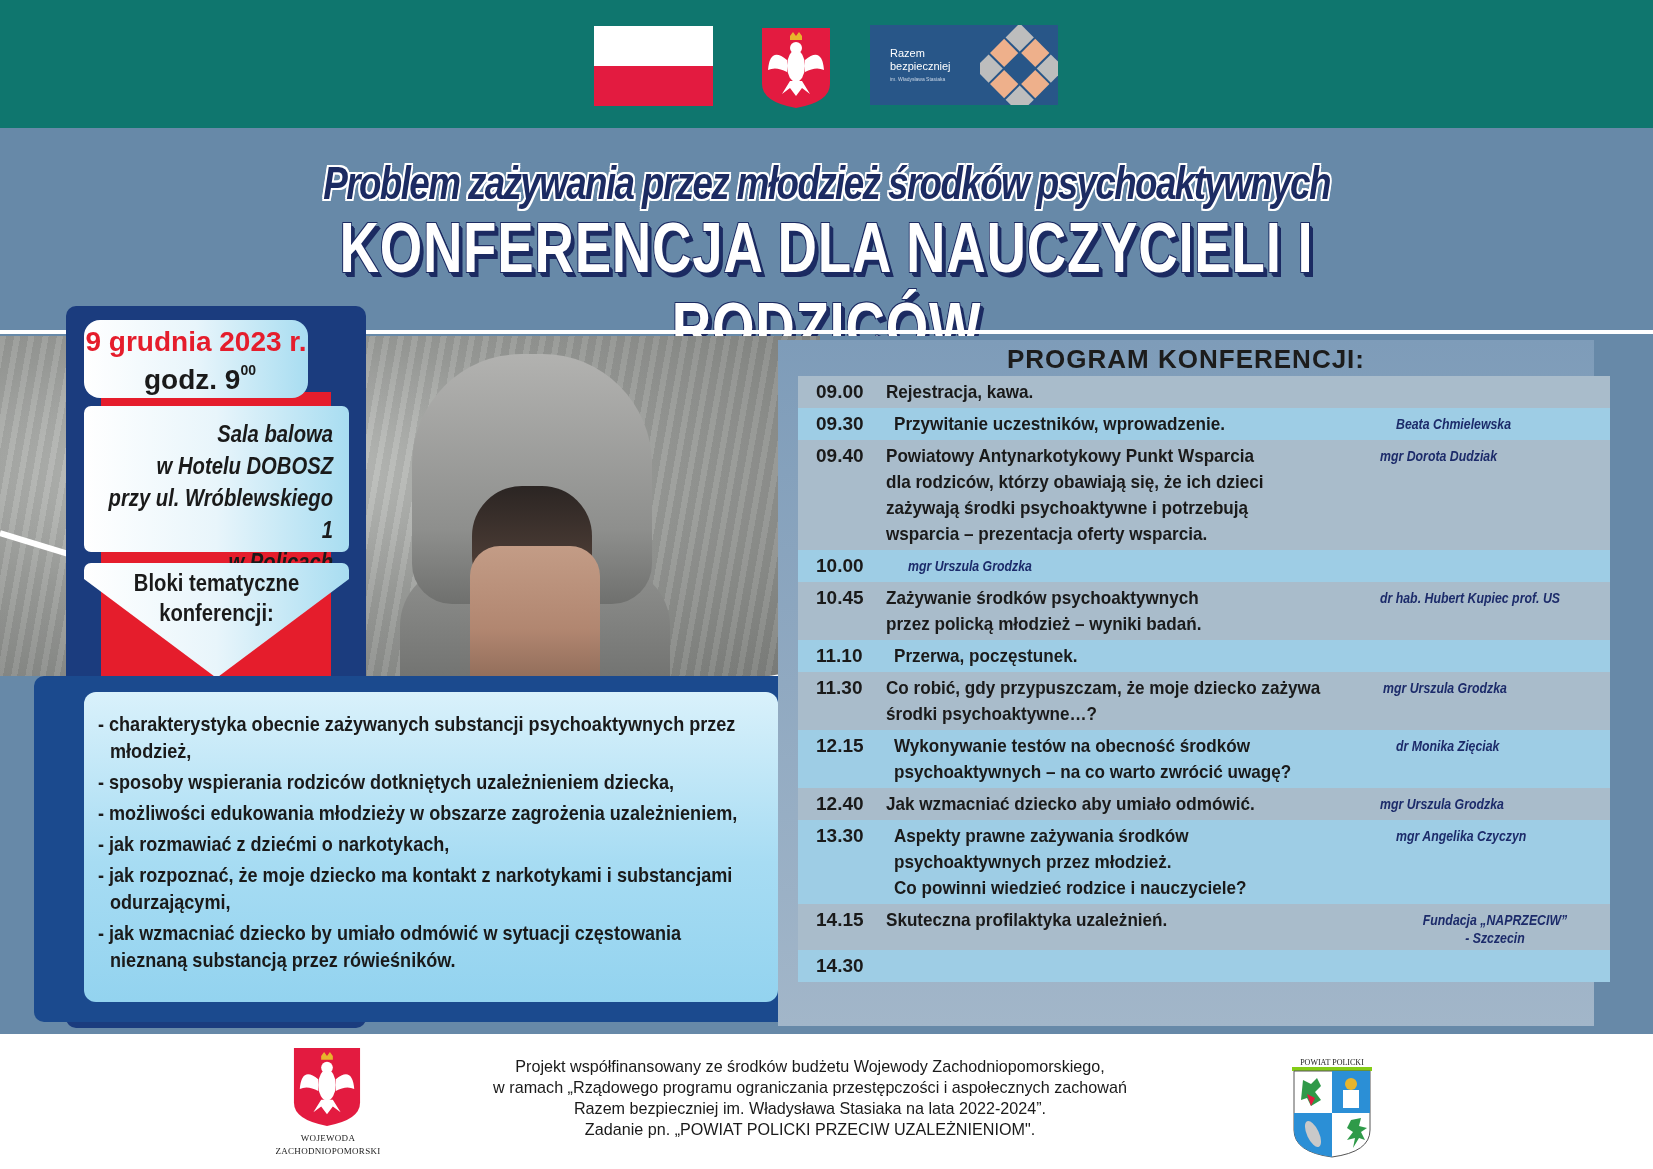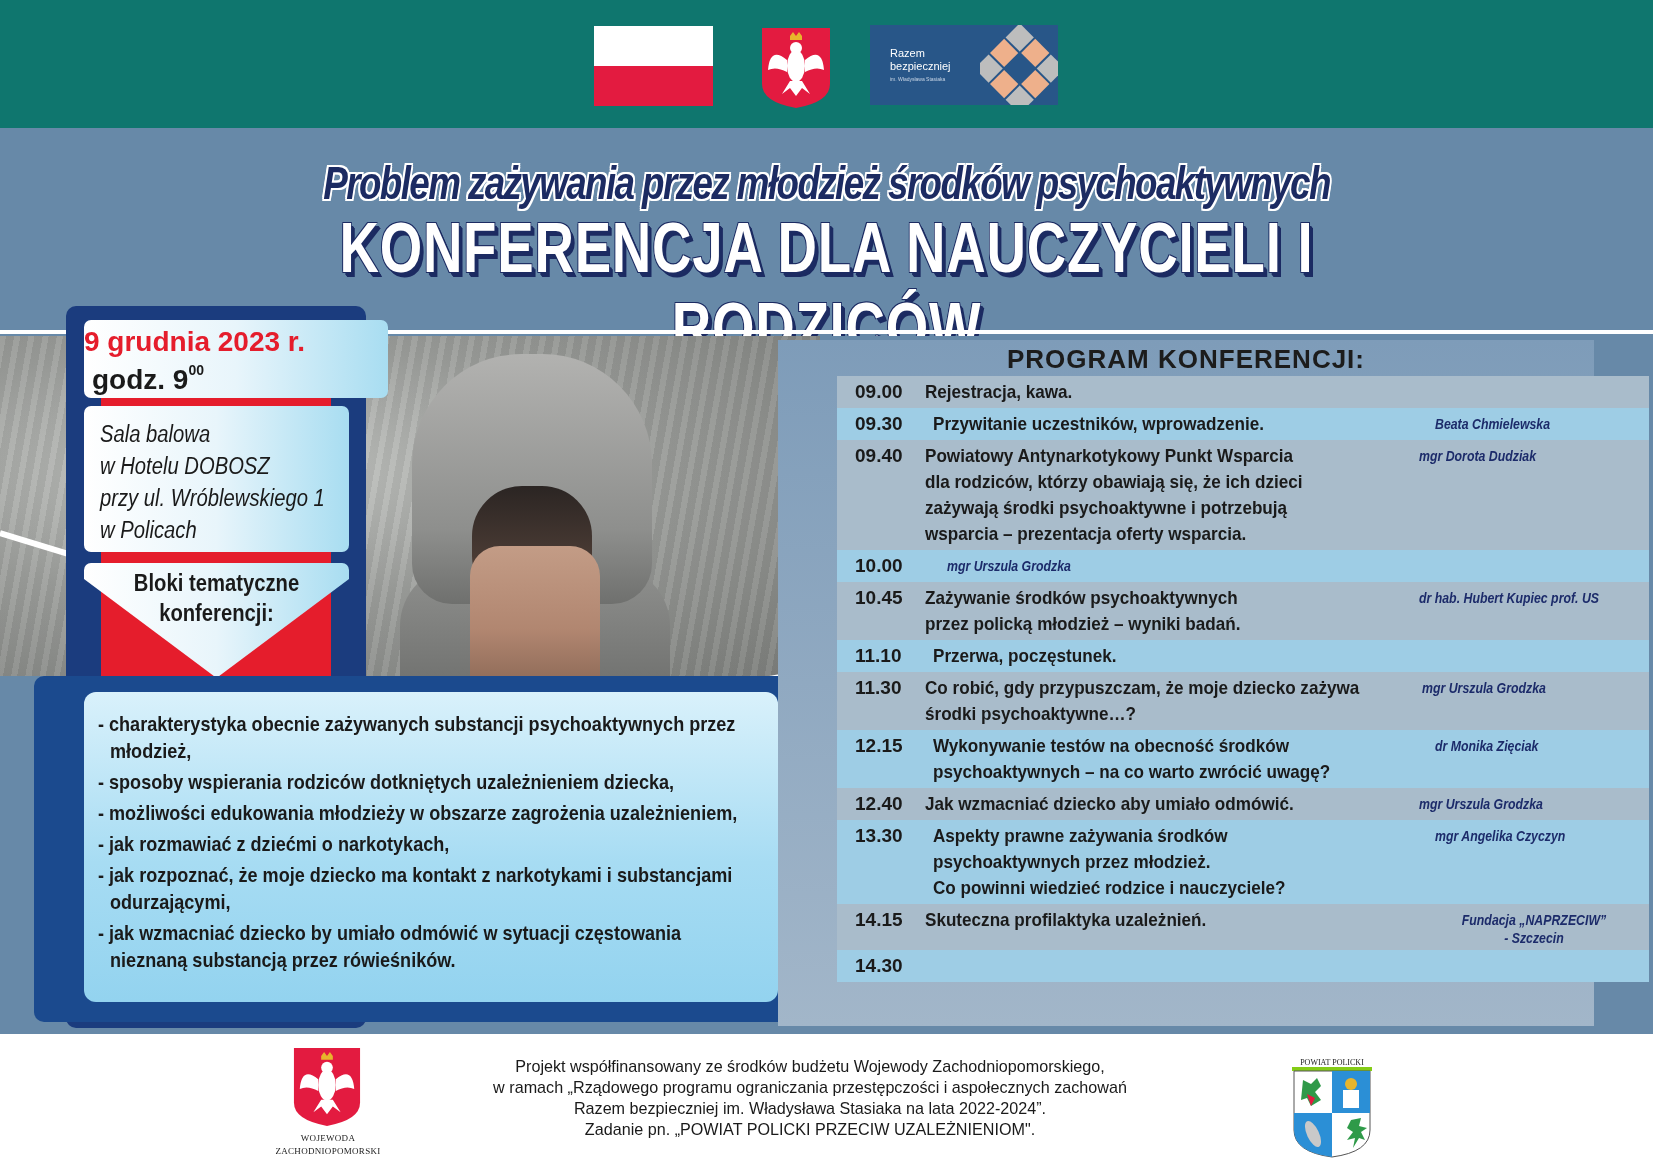--- a/index.html
+++ b/index.html
@@ -44,48 +44,48 @@
   .photo .arms { position: absolute; left: 470px; top: 210px; width: 130px; height: 140px;
     background: linear-gradient(180deg, #c39c86 0%, #b18670 60%, #8d6a57 100%); border-radius: 30px 30px 10px 10px; }
   .photo .body { position: absolute; left: 400px; top: 230px; width: 270px; height: 130px; border-radius: 60px 60px 0 0;
     background: linear-gradient(180deg, #8f908e 0%, #6e6f6d 100%); }
   .diag { position: absolute; left: 0; top: 530px; width: 240px; height: 6px; background: #ffffff; transform: rotate(17deg); transform-origin: left; }
   .diag2 { position: absolute; left: 720px; top: 675px; width: 110px; height: 5px; background: #ffffff; transform: rotate(-10deg); }
 
   
   .left-col { position: absolute; left: 66px; top: 306px; width: 300px; height: 722px; background: #1b3c7e; border-radius: 10px; }
   .red-strip { position: absolute; left: 101px; top: 392px; width: 230px; height: 300px; background: #e51d2c; }
-  .date-box { position: absolute; left: 84px; top: 320px; width: 304px; height: 78px; border-radius: 7px;
-    background: linear-gradient(90deg, #ffffff 0%, #e8f5fb 50%, #a8ddf1 100%); }
+  .date-box { position: absolute; left: 84px; top: 320px; width: 224px; height: 78px; border-radius: 16px;
+    background: linear-gradient(90deg, #ffffff 0%, #e8f5fb 50%, #a8ddf1 100%); text-align: center; }
   .date { position: absolute; left: 0; width: 100%; top: 6px; color: #e51d2c; font-weight: bold; font-size: 28px; }
   .hour { position: absolute; left: 0; width: 100%; top: 42px; color: #1a1a1a; font-weight: bold; font-size: 28px; padding-left: 8px; }
   .hour sup { font-size: 14px; vertical-align: 14px; }
   .venue-box { position: absolute; left: 84px; top: 406px; width: 265px; height: 146px; border-radius: 7px;
-    background: linear-gradient(90deg, #ffffff 0%, #e8f5fb 50%, #a8ddf1 100%); text-align: left;
-    font-weight: normal; font-style: italic; font-size: 23px; color: #1a1a1a; padding-top: 12px; line-height: 32px; }
+    background: linear-gradient(90deg, #ffffff 0%, #e8f5fb 50%, #a8ddf1 100%); text-align: right;
+    font-weight: bold; font-style: italic; font-size: 23px; color: #1a1a1a; padding-top: 12px; line-height: 32px; }
   .venue-box span { display: block; transform: scaleX(0.88); }
   .blocks-box { position: absolute; left: 84px; top: 563px; width: 265px; height: 115px;
     background: linear-gradient(90deg, #ffffff 0%, #e8f5fb 50%, #a8ddf1 100%);
     clip-path: polygon(0 0, 100% 0, 100% 14%, 50% 100%, 0 14%); border-radius: 7px 7px 0 0; text-align: center;
     font-weight: bold; font-size: 23px; color: #1a1a1a; padding-top: 5px; line-height: 30px; }
   .blocks-box span { display: block; transform: scaleX(0.88); }
 
   
   .topics-back { position: absolute; left: 34px; top: 676px; width: 780px; height: 346px; background: #1b4a8e; border-radius: 10px; }
   .topics-box { position: absolute; left: 84px; top: 692px; width: 694px; height: 310px; border-radius: 12px;
     background: linear-gradient(180deg, #d9f1fb 0%, #a7dcf3 55%, #93d3ef 100%); padding: 18px 14px; }
   .topic { font-weight: bold; font-size: 21px; color: #1a1a1a; line-height: 27px; margin-bottom: 4px;
     padding-left: 14px; text-indent: -14px; transform: scaleX(0.86); transform-origin: left; width: 116%; }
 
   
   .program { position: absolute; left: 778px; top: 340px; width: 816px; height: 686px;
     background: linear-gradient(180deg, #7e9cb9 0%, #a2b6c9 100%); }
   .program-title { position: absolute; left: 0; top: 4px; width: 100%; text-align: center; font-weight: bold;
     font-size: 26px; color: #1c1c1c; letter-spacing: 1px; }
-  .rows { position: absolute; left: 20px; top: 36px; width: 812px; margin-left: 39px; }
+  .rows { position: absolute; left: 20px; top: 36px; width: 812px; }
   .row { position: relative; display: flex; align-items: flex-start; padding: 3px 0 3px 0; }
   .row.light { background: #9ecde5; gap: 8px; }
   .row.dark { background: #a9bccb; }
   .row .time { width: 70px; padding-left: 18px; flex: 0 0 88px; font-weight: bold; font-size: 19px; color: #1a1a1a; line-height: 26px; }
   .row .desc { flex: 0 0 480px; font-weight: bold; font-size: 19px; color: #1a1a1a; line-height: 26px; }
   .row .desc div { transform: scaleX(0.90); transform-origin: left; white-space: nowrap; }
   .row .spk { flex: 1; font-weight: bold; font-style: italic; font-size: 14px; color: #1c2b6a; line-height: 18px; padding-top: 4px; padding-left: 14px; }
   .row .spk div { transform: scaleX(0.88); transform-origin: left; white-space: nowrap; }
   .row .spk.center div { text-align: center; transform-origin: center; }
 

